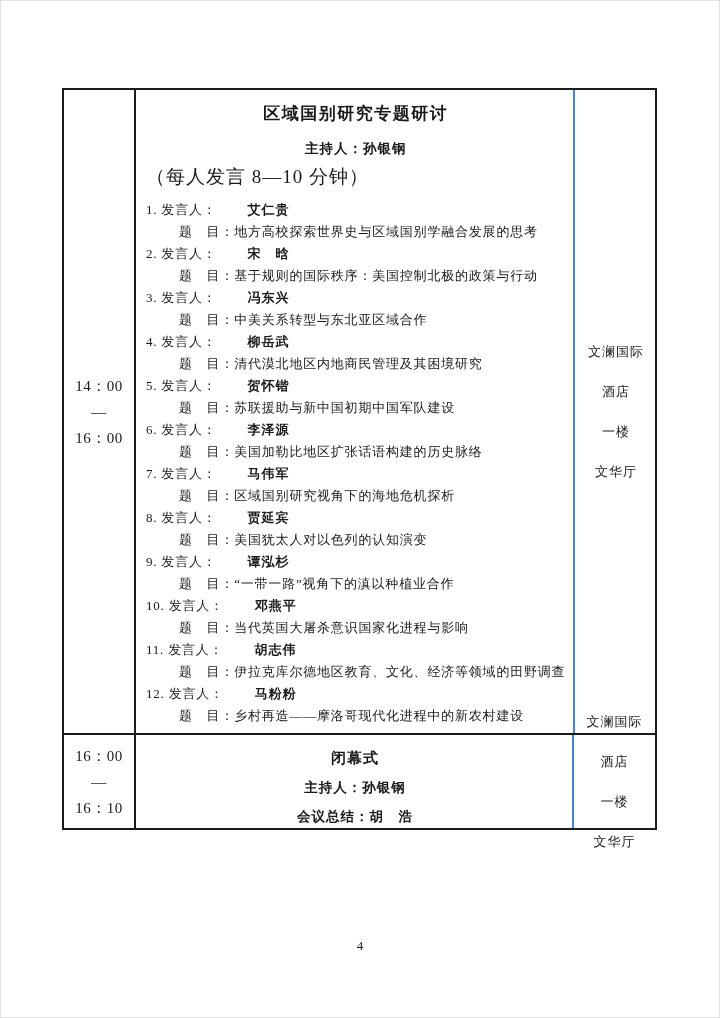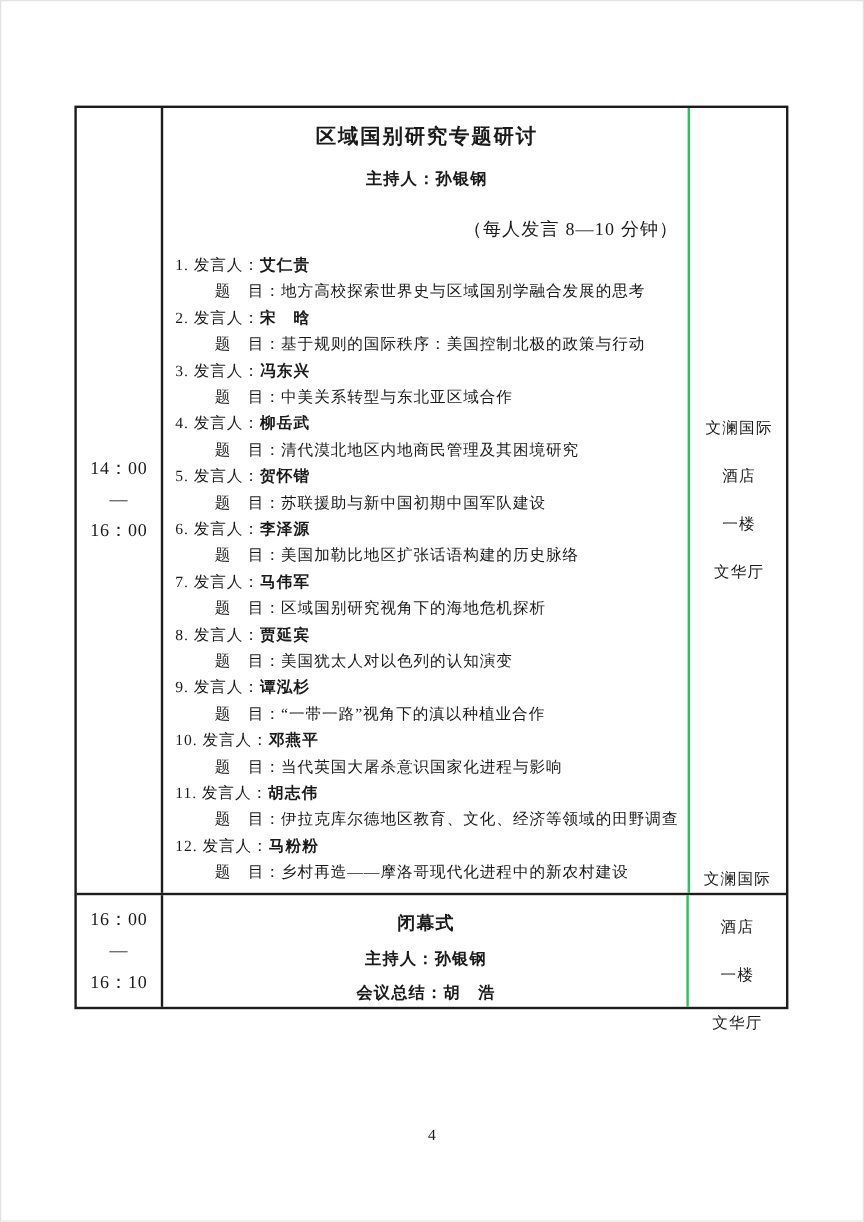--- a/index.html
+++ b/index.html
@@ -29,21 +29,21 @@
   .time-cell {
     width: 70px; flex: 0 0 70px;
     display: flex; flex-direction: column;
     justify-content: center; align-items: center;
     font-size: 15px; line-height: 26px;
     letter-spacing: 0.5px;
   }
   .content-cell {
     flex: 1 1 auto;
     border-left: 2px solid #1c1c1c;
-    border-right: 2px solid #22c55e;
+    border-right: 2px solid #3b82f6;
     padding: 8px 8px 6px 10px;
   }
   .location-cell {
     width: 81px; flex: 0 0 81px;
     display: flex; flex-direction: column;
     justify-content: center; align-items: center;
     font-size: 13px; line-height: 26px;
     letter-spacing: 1px;
     gap: 14px;
   }
@@ -59,29 +59,29 @@
     letter-spacing: 1.5px;
     margin: 4px 0 0 0;
   }
   .host-line {
     text-align: center;
     font-size: 13.5px;
     letter-spacing: 1px;
     margin-top: 15px;
   }
   .note-line {
-    text-align: right;
-    font-size: 15px;
+    text-align: left;
+    font-size: 19px;
     letter-spacing: 1px;
-    margin-top: 24px;
+    margin-top: 6px;
   }
   .items { margin-top: 9px; }
   .item-line { font-size: 13px; line-height: 22px; letter-spacing: 0.8px; white-space: nowrap; }
   .item-no { display: inline-block; margin-right: 4px; }
-  .speaker-name { font-size: 13px; letter-spacing: 1px; }
+  .speaker-name { font-size: 13px; letter-spacing: 1px; margin-left: 31px; }
   .topic-line { padding-left: 33px; }
 
   .closing-cell {
     display: flex; flex-direction: column;
     justify-content: center;
     padding-top: 16px; padding-bottom: 4px;
   }
   .closing-title { text-align: center; font-size: 15px; letter-spacing: 1px; }
   .closing-host, .closing-summary { text-align: center; font-size: 13.5px; letter-spacing: 1px; margin-top: 11px; }
 

